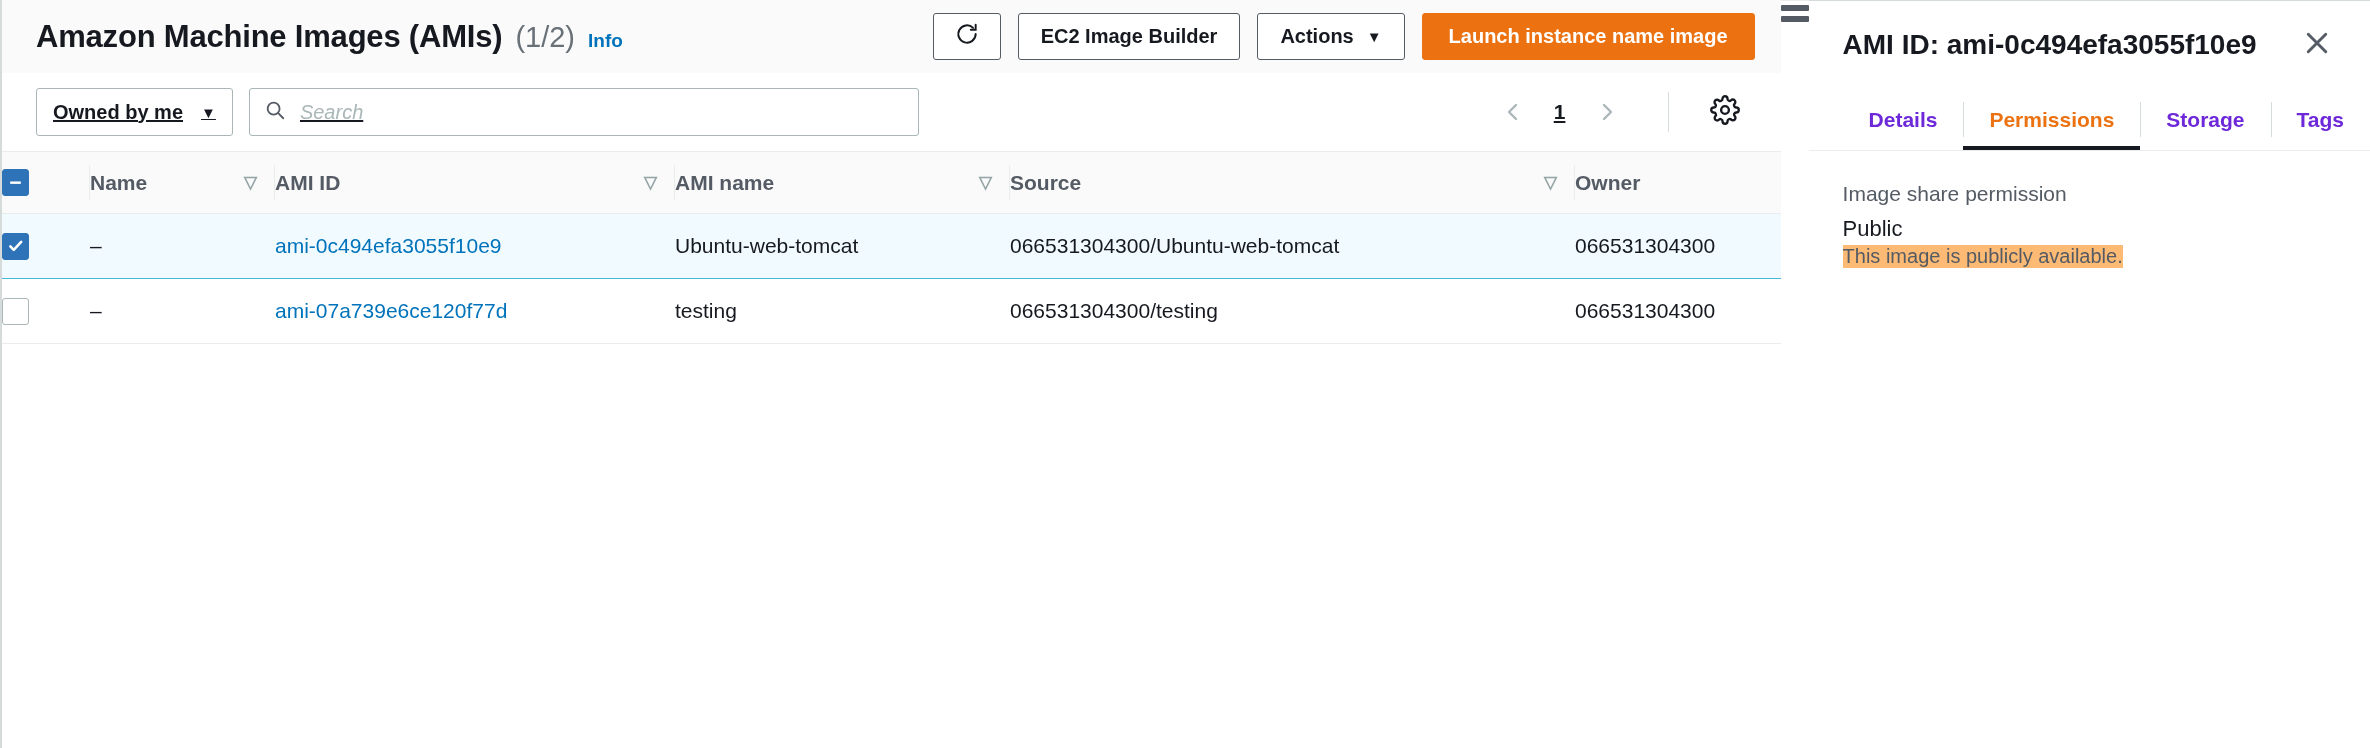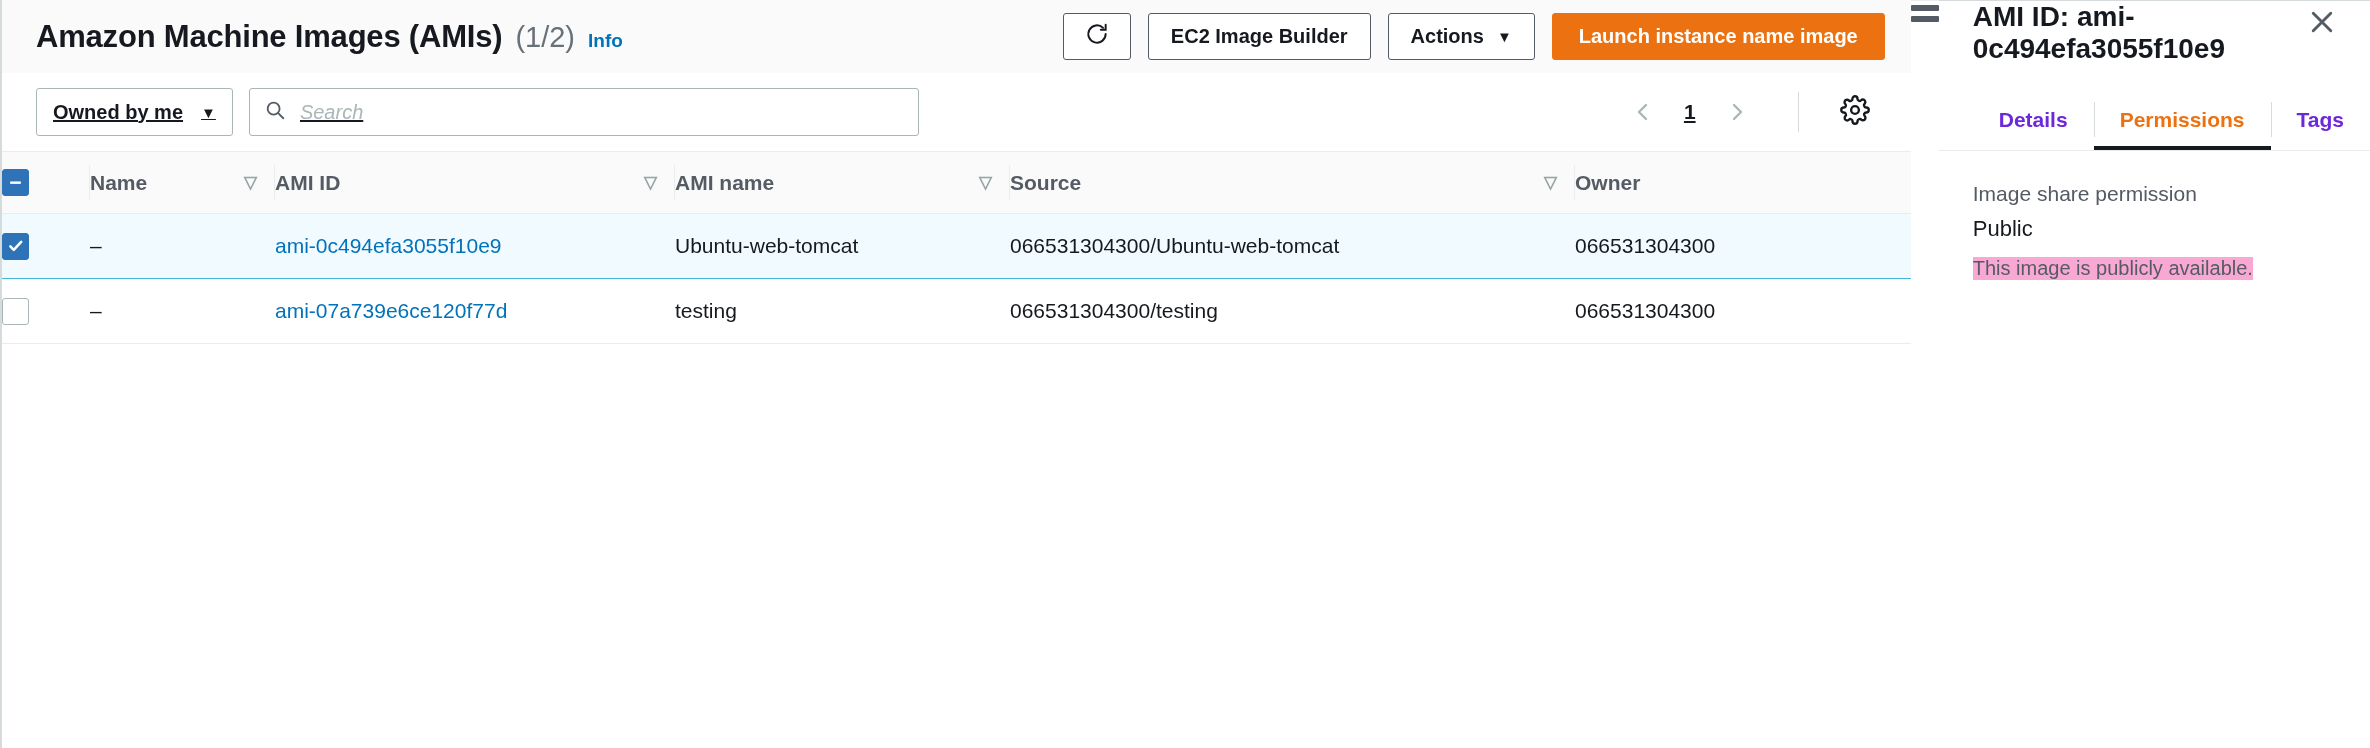--- a/index.html
+++ b/index.html
@@ -140,21 +140,21 @@
   }
   .grip { display: flex; flex-direction: column; gap: 5px; }
   .grip i { display: block; width: 28px; height: 6px; background: #545b64; border-radius: 1px; }
 
   
   .detail {
     flex: 1; display: flex; flex-direction: column;
     background: #ffffff; border-top: 1px solid #d5dbdb;
   }
   .detail-head {
-    height: 88px; display: flex; justify-content: space-between;
+    height: 88px; display: flex; align-items: center; justify-content: space-between;
     padding: 0 30px 0 34px;
   }
   .detail-title { font-size: 28px; font-weight: 700; color: #16191f; }
   .close-btn {
     width: 46px; height: 46px; display: flex; align-items: center; justify-content: center;
     cursor: pointer; color: #545b64;
   }
 
   .tabs {
     display: flex; align-items: stretch; height: 62px;
@@ -170,22 +170,22 @@
     content: ""; position: absolute; left: 0; top: 13px; bottom: 13px;
     width: 1px; background: #d5dbdb;
   }
   .tab.active { color: #ec7211; box-shadow: inset 0 -4px 0 0 #16191f; }
   .tab.active::before { background: #d5dbdb; }
 
   .detail-body { flex: 1; padding: 28px 34px 0 34px; background: #ffffff; }
   .field-label { font-size: 21px; color: #545b64; line-height: 1.45; }
   .field-value { font-size: 22px; color: #16191f; line-height: 1.45; margin-top: 4px; }
   .hl-note {
-    display: inline-block; margin-top: 12px;
-    font-size: 20px; color: #545b64; background: #f9a8d4;
+    display: inline-block; margin-top: 0;
+    font-size: 20px; color: #545b64; background: #fdba74;
   }
 </style>
 </head>
 <body>
 
 <div class="app">
 
   <div class="table-card">
 
     <div class="card-head">
@@ -361,20 +361,21 @@
           <svg width="30" height="30" viewBox="0 0 24 24" fill="none" stroke="currentColor" stroke-width="2.3" stroke-linecap="round">
             <path d="M5 5l14 14M19 5L5 19"></path>
           </svg>
         </span>
       </div>
     </div>
 
     <div class="tabs">
       <div class="tab">Details</div>
       <div class="tab active">Permissions</div>
+      <div class="tab">Storage</div>
       <div class="tab">Tags</div>
     </div>
 
     <div class="detail-body">
       <div class="field-label">Image share permission</div>
       <div class="field-value">Public</div>
       <div><span class="hl-note">This image is publicly available.</span></div>
     </div>
   </div>
 

